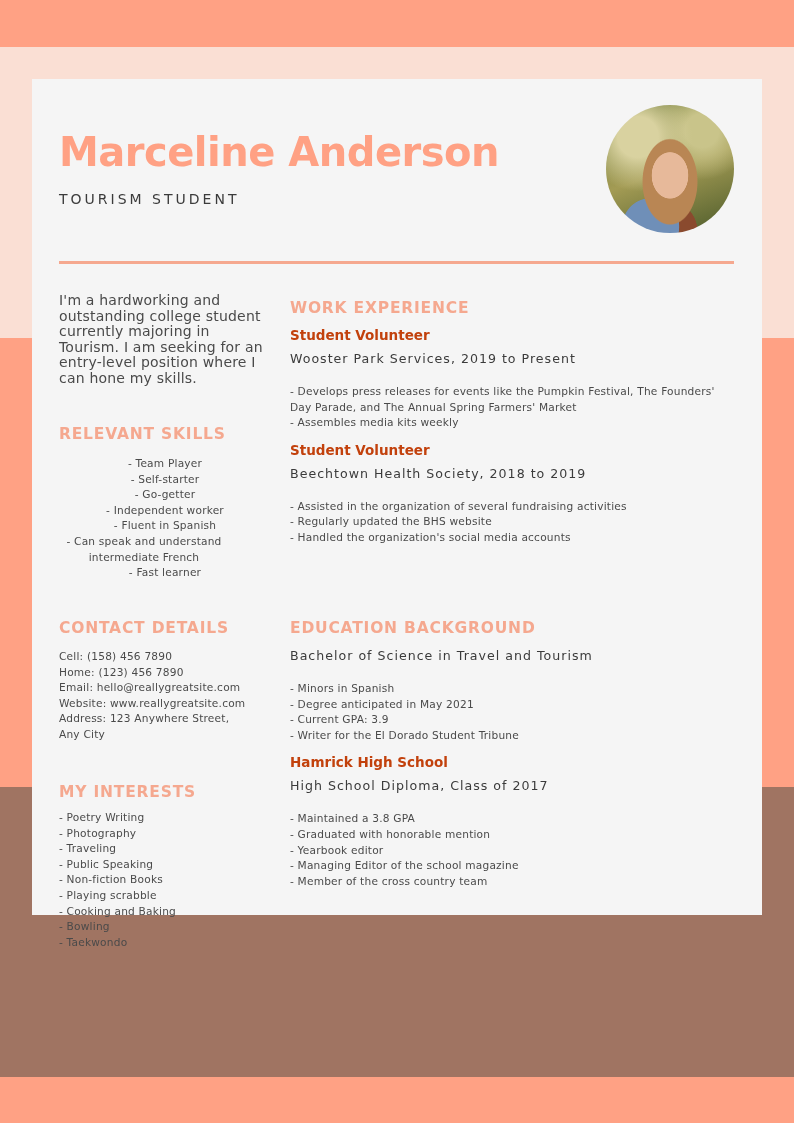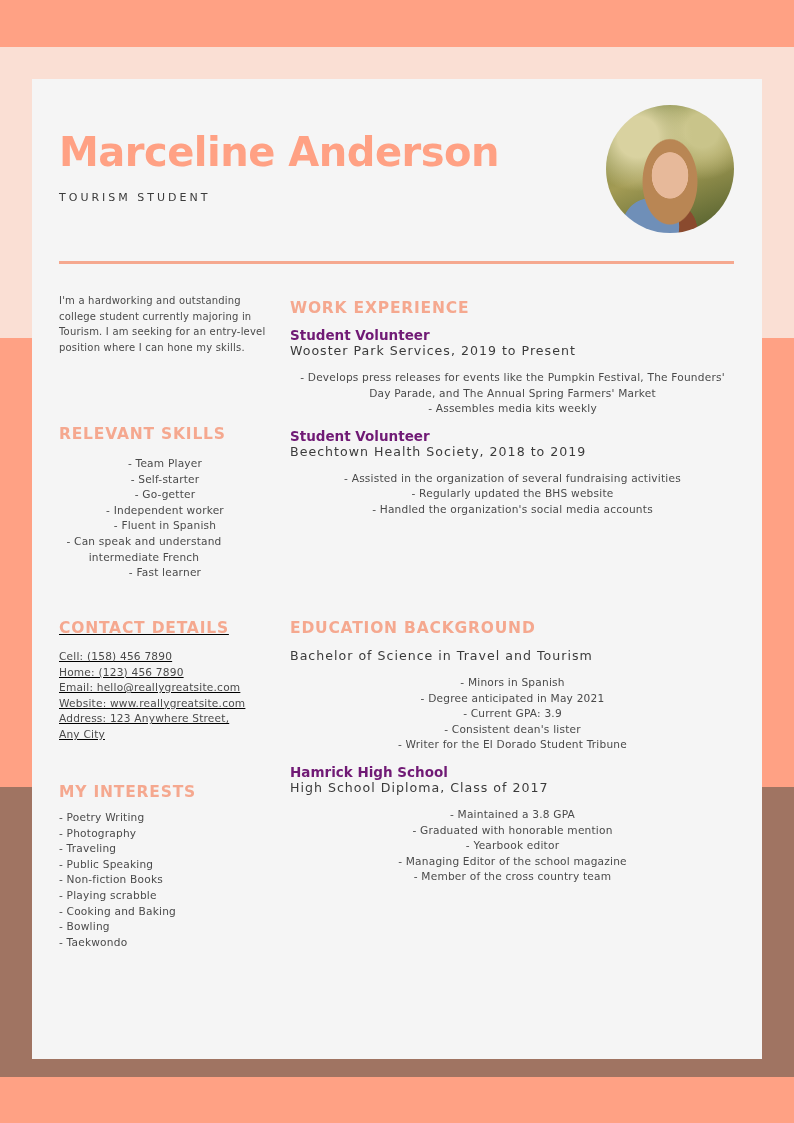--- a/index.html
+++ b/index.html
@@ -5,44 +5,44 @@
   * { margin: 0; padding: 0; box-sizing: border-box; }
   html, body { width: 794px; height: 1123px; overflow: hidden; }
   body { position: relative; font-family: "DejaVu Sans", sans-serif; background: #ffa184; }
   .band { position: absolute; left: 0; width: 794px; }
   .band-top { top: 0; height: 47px; background: #ffa184; }
   .band-peach { top: 47px; height: 291px; background: #fadfd4; }
   .band-coral { top: 338px; height: 449px; background: #ffa184; }
   .band-brown { top: 787px; height: 290px; background: #a07462; }
   .band-bottom { top: 1077px; height: 46px; background: #ffa184; }
 
-  .card { position: absolute; left: 32px; top: 79px; width: 730px; height: 980px; background: #f5f5f5; }
+  .card { position: absolute; left: 32px; top: 79px; width: 730px; height: 836px; background: #f5f5f5; }
 
   .name { position: absolute; left: 27px; top: 50px; font-family: "DejaVu Sans", sans-serif; font-weight: bold; font-size: 40px; letter-spacing: -0.5px; color: #ffa184; white-space: nowrap; }
-  .role { position: absolute; left: 27px; top: 112px; font-family: "DejaVu Sans", sans-serif; font-size: 11px; letter-spacing: 3px; color: #3b3b3b; }
+  .role { position: absolute; left: 27px; top: 112px; font-family: "DejaVu Sans", sans-serif; font-size: 14px; letter-spacing: 3px; color: #3b3b3b; }
   .photo { position: absolute; left: 574px; top: 26px; width: 128px; height: 128px; border-radius: 50%; overflow: hidden;
     background:
       radial-gradient(ellipse 30px 38px at 50% 55%, #e7b99a 0 60%, transparent 62%),
       radial-gradient(ellipse 45px 70px at 50% 60%, #b98654 0 60%, transparent 62%),
       radial-gradient(ellipse 40px 40px at 35% 95%, #6f8fb8 0 70%, transparent 72%),
       radial-gradient(ellipse 30px 40px at 55% 100%, #8a4a2e 0 70%, transparent 72%),
       radial-gradient(circle at 25% 25%, #d9d2a0 0 15%, transparent 40%),
       radial-gradient(circle at 75% 20%, #c9c48a 0 12%, transparent 35%),
       linear-gradient(160deg, #6b7a3a, #a39b54 50%, #4b5a2a);
   }
   .divider { position: absolute; left: 27px; top: 182px; width: 675px; height: 3px; background: #f5a88f; }
 
   .col-left { position: absolute; left: 27px; width: 212px; }
   .col-right { position: absolute; left: 258px; width: 445px; }
   .sec-title { font-family: "DejaVu Sans", sans-serif; font-weight: bold; font-size: 15.5px; letter-spacing: 0.8px; color: #f5a88f; white-space: nowrap; }
-  .body-text { font-size: 10px; line-height: 15.6px; color: #4a4a4a; letter-spacing: 0.2px; }
+  .body-text { font-size: 14px; line-height: 15.6px; color: #4a4a4a; letter-spacing: 0.2px; }
   .list { list-style: none; font-size: 10.6px; line-height: 15.6px; color: #4a4a4a; letter-spacing: 0.2px; }
-  .job-title { font-weight: bold; font-size: 13.5px; color: #701a75; }
-  .job-sub { font-size: 12.6px; color: #3b3b3b; letter-spacing: 1px; margin-top: 0; white-space: nowrap; }
-  .job-list { margin-top: 12px; text-align: center; }
+  .job-title { font-weight: bold; font-size: 13.5px; color: #c2410c; }
+  .job-sub { font-size: 12.6px; color: #3b3b3b; letter-spacing: 1px; margin-top: 8px; white-space: nowrap; }
+  .job-list { margin-top: 18px; }
 </style>
 </head>
 <body>
 
 <div class="band band-top"></div>
 <div class="band band-peach"></div>
 <div class="band band-coral"></div>
 <div class="band band-brown"></div>
 <div class="band band-bottom"></div>
 
@@ -63,21 +63,21 @@
       <li>- Team Player</li>
       <li>- Self-starter</li>
       <li>- Go-getter</li>
       <li>- Independent worker</li>
       <li>- Fluent in Spanish</li>
       <li style="width:170px;">- Can speak and understand intermediate French</li>
       <li>- Fast learner</li>
     </ul>
   </section>
 
-  <section class="col-left" style="top:540px;text-decoration:underline;">
+  <section class="col-left" style="top:540px;">
     <div class="sec-title">CONTACT DETAILS</div>
     <ul class="list" style="margin-top:12px;">
       <li>Cell: (158) 456 7890</li>
       <li>Home: (123) 456 7890</li>
       <li>Email: hello@reallygreatsite.com</li>
       <li>Website: www.reallygreatsite.com</li>
       <li style="width:175px;">Address: 123 Anywhere Street, Any City</li>
     </ul>
   </section>
 
@@ -121,21 +121,20 @@
 
   <section class="col-right" style="top:540px;">
     <div class="sec-title">EDUCATION BACKGROUND</div>
 
     <div style="margin-top:11px;">
       <div class="job-sub">Bachelor of Science in Travel and Tourism</div>
       <ul class="list job-list">
         <li>- Minors in Spanish</li>
         <li>- Degree anticipated in May 2021</li>
         <li>- Current GPA: 3.9</li>
-        <li>- Consistent dean's lister</li>
         <li>- Writer for the El Dorado Student Tribune</li>
       </ul>
     </div>
 
     <div style="margin-top:11px;">
       <div class="job-title">Hamrick High School</div>
       <div class="job-sub">High School Diploma, Class of 2017</div>
       <ul class="list job-list">
         <li>- Maintained a 3.8 GPA</li>
         <li>- Graduated with honorable mention</li>

